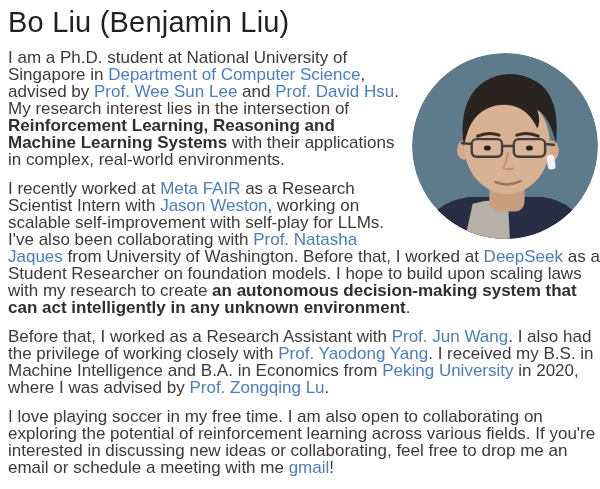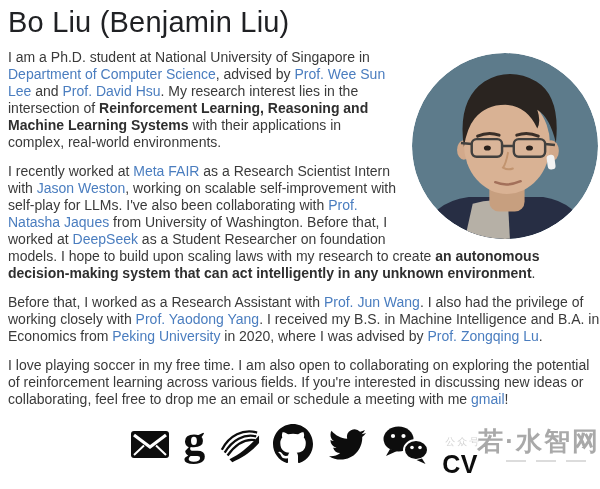--- a/index.html
+++ b/index.html
@@ -3,21 +3,21 @@
 <meta charset="utf-8">
 <style>
   html,body{margin:0;padding:0;background:#fff;}
   body{width:600px;height:489px;overflow:hidden;font-family:"Liberation Sans",sans-serif;color:#3a3a3a;}
   .page{padding:4px 0 0 8px;position:relative;}
   h1.title{font-size:29px;font-weight:400;color:#202124;margin:2px 0 10px 0;letter-spacing:0.2px;}
   .email-line{font-size:13px;margin:0 0 10px 0;}
   .email-label{font-weight:bold;color:#212121;margin-right:4px;}
   a.lnk,.lnk{color:#4a7dbf;text-decoration:none;cursor:pointer;}
   .photo{float:right;width:186px;height:186px;margin:4px 2px 8px 12px;border-radius:50%;overflow:hidden;}
-  p.bio{font-size:14px;line-height:17px;margin:0 0 12px 0;}
+  p.bio{font-size:17px;line-height:17px;margin:0 0 12px 0;}
   p.bio .b{font-weight:bold;color:#2f2f2f;}
   p.bio.full{clear:right;}
   .icons-row{margin-top:2px;height:48px;display:flex;align-items:center;justify-content:center;gap:13px;position:relative;}
   .icons-row a{display:flex;align-items:center;justify-content:center;text-decoration:none;color:#0d0d0d;}
   .gglyph{font-family:"Liberation Serif",serif;font-size:44px;font-weight:700;line-height:30px;display:inline-block;transform:translateY(-3px);color:#0d0d0d;}
   .cv{font-size:25px;font-weight:800;letter-spacing:0.5px;color:#0d0d0d;margin-top:40px;}
   .watermark{position:absolute;right:0;top:4px;white-space:nowrap;display:flex;align-items:center;pointer-events:none;font-family:sans-serif;}
   .wm-prefix{font-size:10px;color:#d4d4d4;margin-right:-4px;letter-spacing:2px;}
   .wm-main{font-size:26px;color:#a9a9a9;font-weight:600;letter-spacing:2px;}
   .wm-dashes{position:absolute;right:14px;top:40px;display:flex;gap:10px;}

